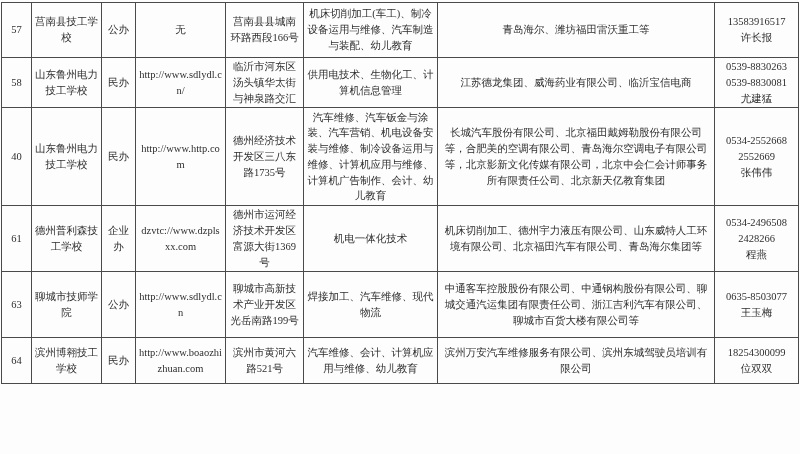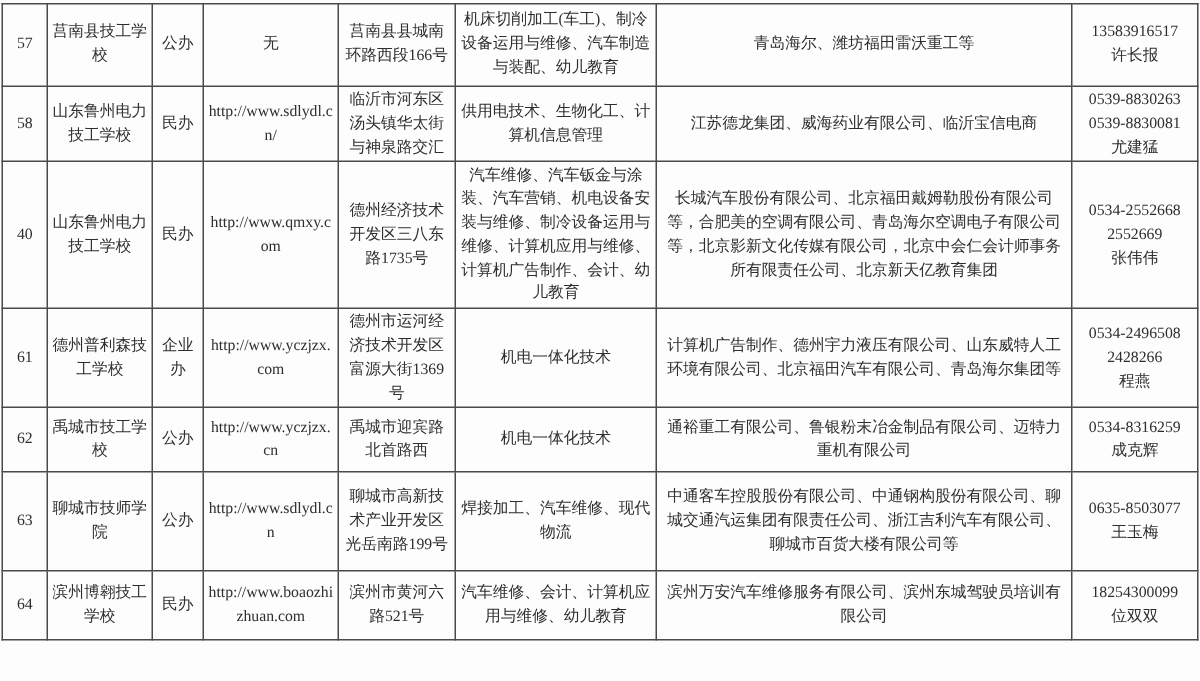--- a/index.html
+++ b/index.html
@@ -89,50 +89,39 @@
     <td class="cell-majors">供用电技术、生物化工、计算机信息管理</td>
     <td class="cell-partners">江苏德龙集团、威海药业有限公司、临沂宝信电商</td>
     <td class="cell-phone">0539-8830263
 0539-8830081
 尤建猛</td>
   </tr>
         <tr class="row-2">
     <td class="cell-num">40</td>
     <td class="cell-name">山东鲁州电力技工学校</td>
     <td class="cell-type">民办</td>
-    <td class="cell-website">http://www.qmxy.com</td>
+    <td class="cell-website">http://www.http.com</td>
     <td class="cell-address">德州经济技术开发区三八东路1735号</td>
     <td class="cell-majors">汽车维修、汽车钣金与涂装、汽车营销、机电设备安装与维修、制冷设备运用与维修、计算机应用与维修、计算机广告制作、会计、幼儿教育</td>
     <td class="cell-partners">长城汽车股份有限公司、北京福田戴姆勒股份有限公司等，合肥美的空调有限公司、青岛海尔空调电子有限公司等，北京影新文化传媒有限公司，北京中会仁会计师事务所有限责任公司、北京新天亿教育集团</td>
     <td class="cell-phone">0534-2552668
 2552669
 张伟伟</td>
   </tr>
         <tr class="row-4">
     <td class="cell-num">61</td>
     <td class="cell-name">德州普利森技工学校</td>
     <td class="cell-type">企业办</td>
-    <td class="cell-website">http://www.yczjzx.com</td>
+    <td class="cell-website">dzvtc://www.dzplsxx.com</td>
     <td class="cell-address">德州市运河经济技术开发区富源大街1369号</td>
     <td class="cell-majors">机电一体化技术</td>
-    <td class="cell-partners">计算机广告制作、德州宇力液压有限公司、山东威特人工环境有限公司、北京福田汽车有限公司、青岛海尔集团等</td>
+    <td class="cell-partners">机床切削加工、德州宇力液压有限公司、山东威特人工环境有限公司、北京福田汽车有限公司、青岛海尔集团等</td>
     <td class="cell-phone">0534-2496508
 2428266
 程燕</td>
-  </tr>
-        <tr class="row-5">
-    <td class="cell-num">62</td>
-    <td class="cell-name">禹城市技工学校</td>
-    <td class="cell-type">公办</td>
-    <td class="cell-website">http://www.yczjzx.cn</td>
-    <td class="cell-address">禹城市迎宾路北首路西</td>
-    <td class="cell-majors">机电一体化技术</td>
-    <td class="cell-partners">通裕重工有限公司、鲁银粉末冶金制品有限公司、迈特力重机有限公司</td>
-    <td class="cell-phone">0534-8316259
-成克辉</td>
   </tr>
         <tr class="row-6">
     <td class="cell-num">63</td>
     <td class="cell-name">聊城市技师学院</td>
     <td class="cell-type">公办</td>
     <td class="cell-website">http://www.sdlydl.cn</td>
     <td class="cell-address">聊城市高新技术产业开发区光岳南路199号</td>
     <td class="cell-majors">焊接加工、汽车维修、现代物流</td>
     <td class="cell-partners">中通客车控股股份有限公司、中通钢构股份有限公司、聊城交通汽运集团有限责任公司、浙江吉利汽车有限公司、聊城市百货大楼有限公司等</td>
     <td class="cell-phone">0635-8503077

